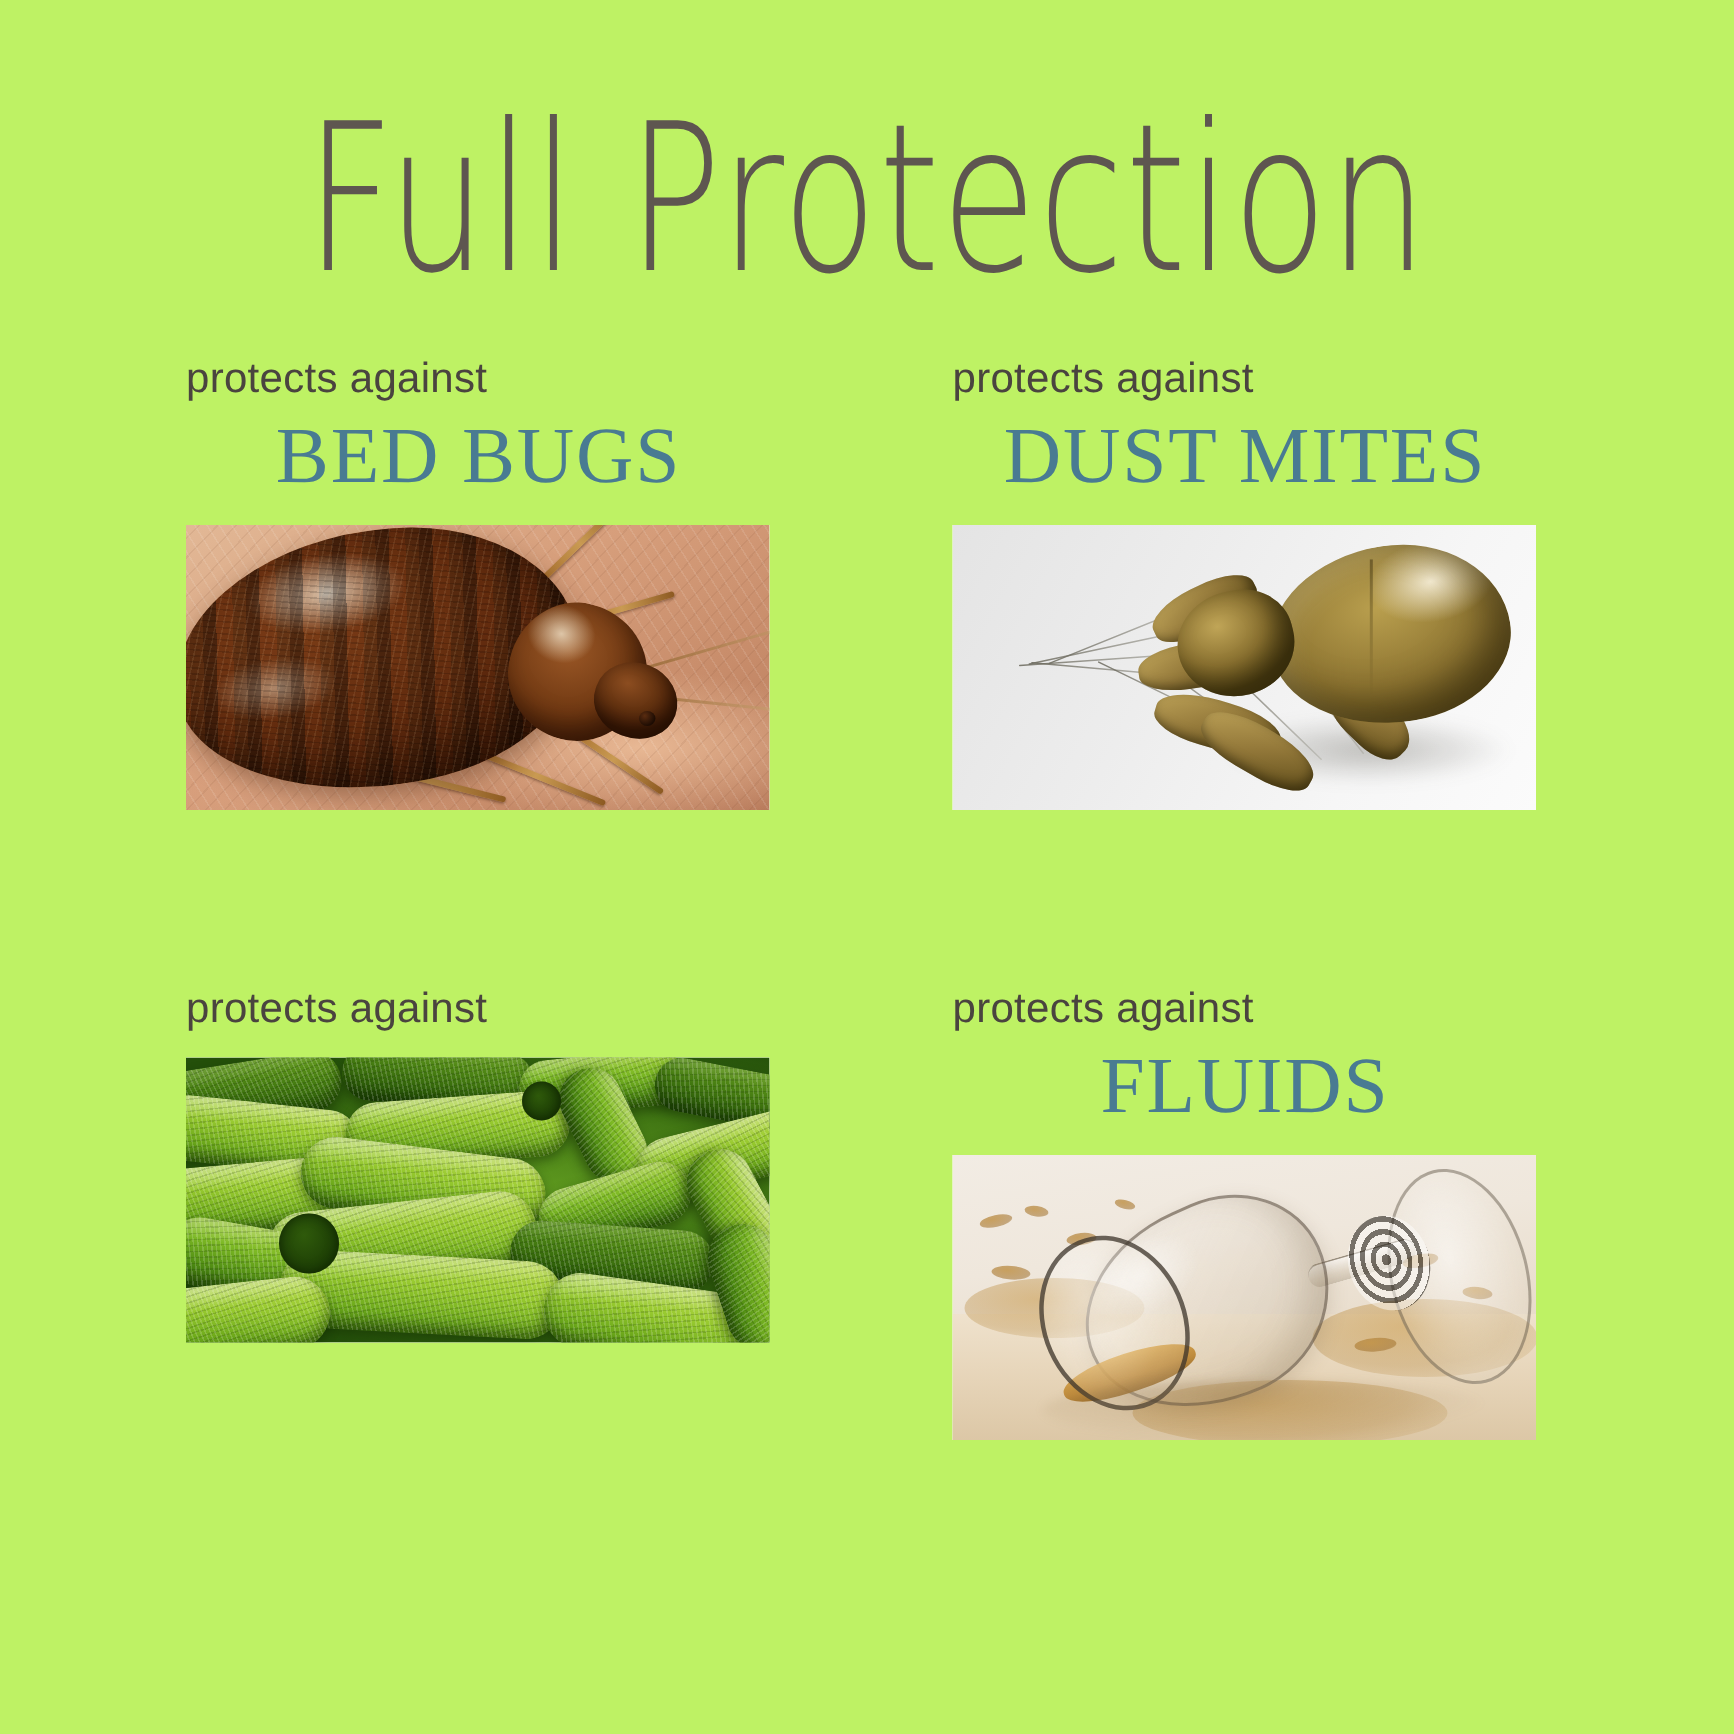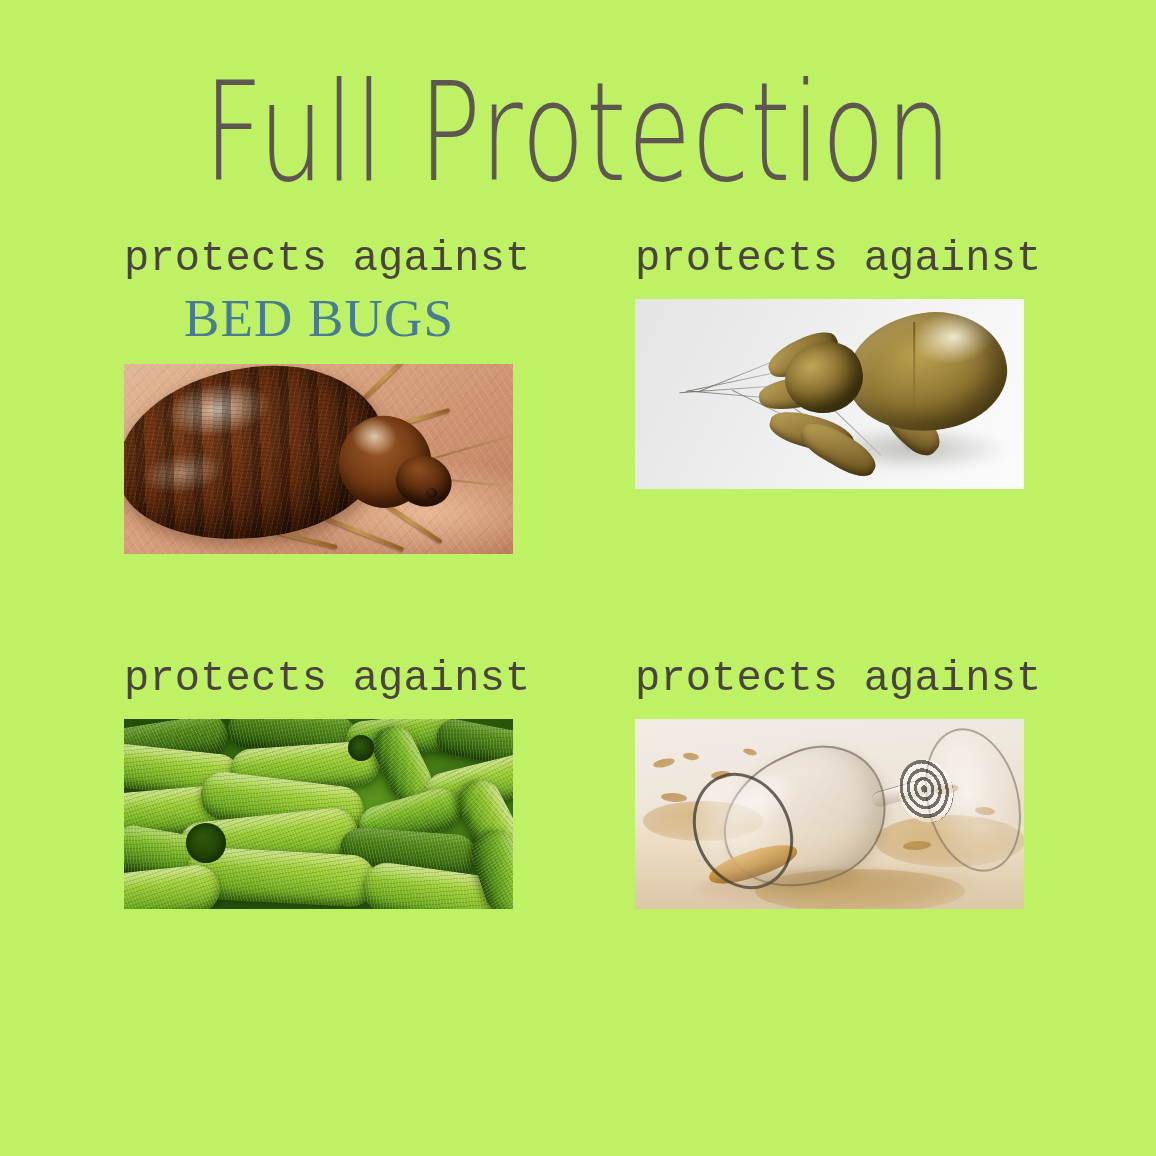--- a/index.html
+++ b/index.html
@@ -40,25 +40,24 @@
     top:238px; left:0;
     width:1156px;
   }
   .row { position:relative; height:420px; }
 
   .card { position:absolute; width:390px; }
   .card.col-left  { left:124px; }
   .card.col-right { left:635px; }
 
   .card-eyebrow {
-    font-family:Liberation Mono, monospace;
-    font-size:42px;
+    font-family:Liberation Sans, sans-serif;
+    font-size:28px;
     line-height:1.0;
     color:#4a443f;
-    text-align:center;
     letter-spacing:0.2px;
     white-space:nowrap;
   }
   .card-heading {
     margin-top:12px;
     font-family:"Liberation Serif", serif;
     font-size:53px;
     line-height:1.0;
     color:#497b92;
     text-align:center;
@@ -375,20 +374,21 @@
             <div class="bb-body"></div>
             <div class="bb-thorax"></div>
             <div class="bb-head"></div>
             <div class="bb-eye"></div>
           </div>
         </div>
       </div>
 
       <div class="card col-right">
         <div class="card-eyebrow">protects against</div>
+        <div class="card-heading">DUST MITES</div>
         <div class="card-figure">
           <div class="scene">
             <div class="dm-bg"></div>
             <div class="dm-shadow"></div>
 
             <div class="dm-hair" style="left:56px;  top:50px;  width:112px; transform:rotate(-22deg);"></div>
             <div class="dm-hair" style="left:48px;  top:66px;  width:126px; transform:rotate(-12deg);"></div>
             <div class="dm-hair" style="left:44px;  top:84px;  width:132px; transform:rotate(-4deg);"></div>
             <div class="dm-hair" style="left:52px;  top:102px; width:122px; transform:rotate(5deg);"></div>
             <div class="dm-hair" style="left:86px;  top:138px; width:108px; transform:rotate(26deg);"></div>
@@ -442,20 +442,21 @@
             <div class="rod" style="left:334px; top:130px; width:86px;  height:46px; transform:rotate(72deg);"></div>
 
             <div class="rod-end" style="left:62px;  top:104px; width:40px; height:40px;"></div>
             <div class="rod-end" style="left:224px; top:16px;  width:26px; height:26px;"></div>
           </div>
         </div>
       </div>
 
       <div class="card col-right">
         <div class="card-eyebrow">protects against</div>
+        <div class="card-heading">FLUIDS</div>
         <div class="card-figure">
           <div class="scene">
             <div class="fl-bg"></div>
             <div class="fl-table"></div>
 
             <div class="fl-puddle" style="left:8px;   top:82px;  width:120px; height:40px;"></div>
             <div class="fl-puddle" style="left:240px; top:96px;  width:150px; height:52px;"></div>
             <div class="fl-puddle" style="left:120px; top:150px; width:210px; height:44px;"></div>
 
             <div class="fl-drop" style="left:18px;  top:40px;  width:22px; height:8px;  transform:rotate(-12deg);"></div>

